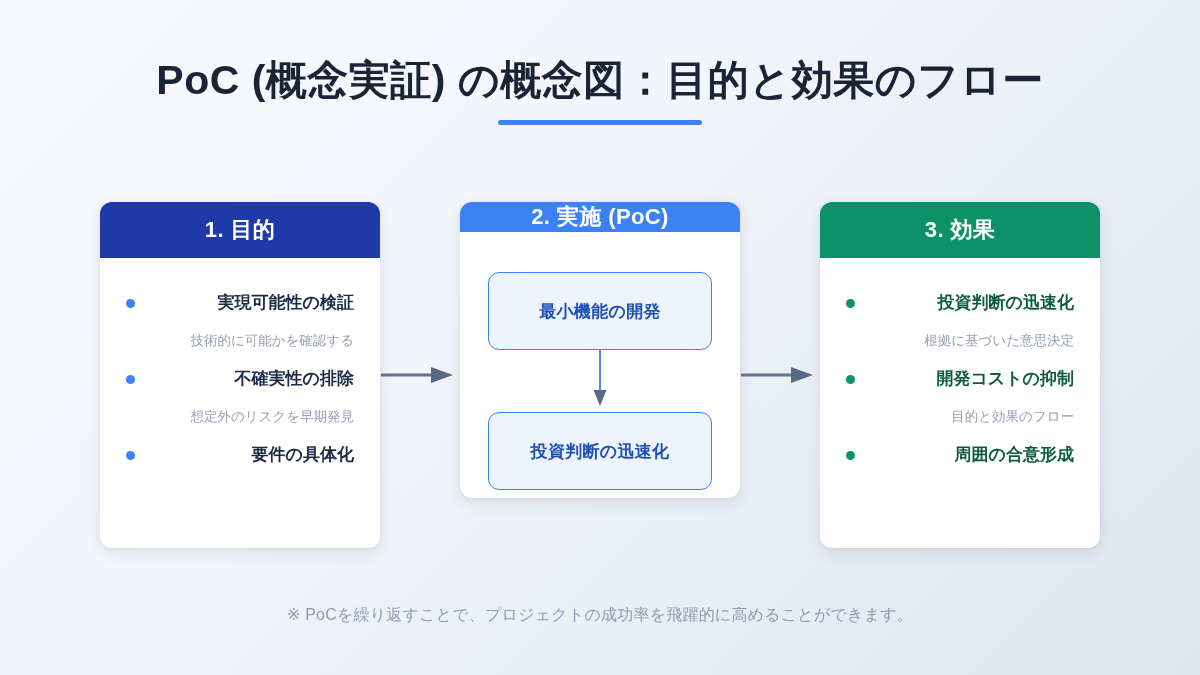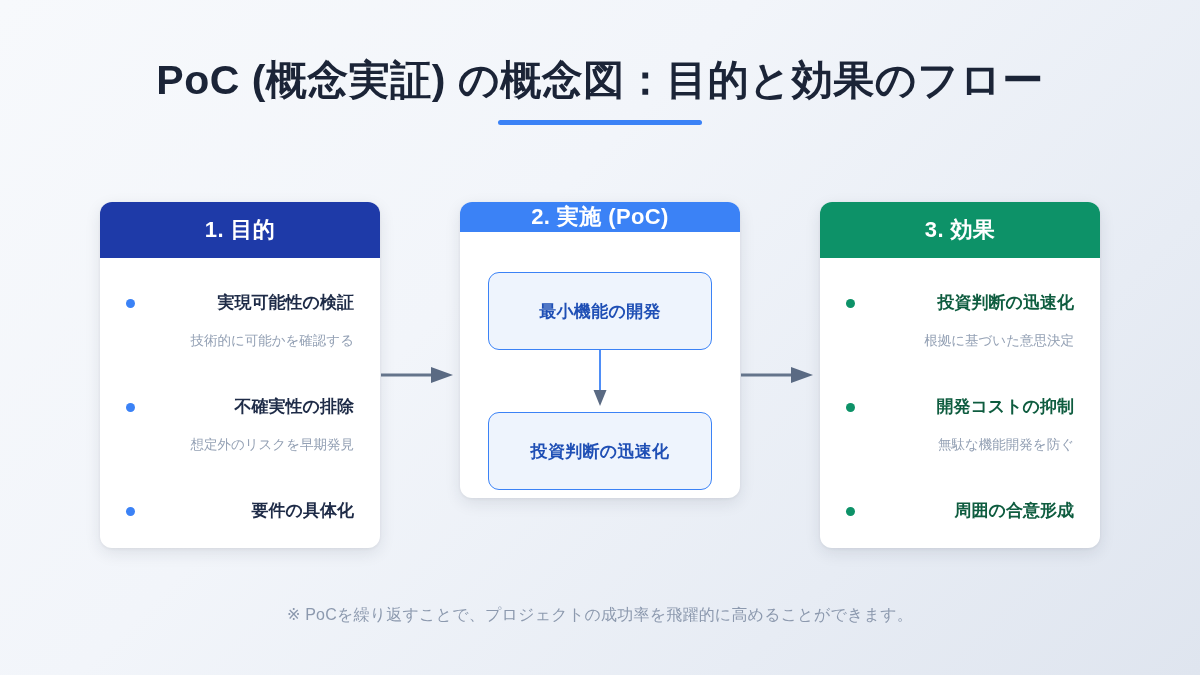--- a/index.html
+++ b/index.html
@@ -95,21 +95,21 @@
   }
 
   
   .bullet-list {
     list-style: none;
     margin: 0;
     padding: 0;
     display: flex;
     flex-direction: column;
     justify-content: flex-start;
-    gap: 46px;
+    gap: 18px;
   }
   .bullet-item {
     position: relative;
     padding-left: 25px;
   }
   .dot {
     position: absolute;
     left: 0;
     top: 7px;
     width: 9px;
@@ -265,21 +265,21 @@
       <div class="card-body">
         <ul class="bullet-list">
           <li class="bullet-item">
             <span class="dot dot-green"></span>
             <span class="bullet-title t-green">投資判断の迅速化</span>
             <span class="bullet-sub">根拠に基づいた意思決定</span>
           </li>
           <li class="bullet-item">
             <span class="dot dot-green"></span>
             <span class="bullet-title t-green">開発コストの抑制</span>
-            <span class="bullet-sub">無駄な機能開発を防ぐ</span>
+            <span class="bullet-sub">目的と効果のフロー</span>
           </li>
           <li class="bullet-item">
             <span class="dot dot-green"></span>
             <span class="bullet-title t-green">周囲の合意形成</span>
           </li>
         </ul>
       </div>
     </div>
 
   </div>

